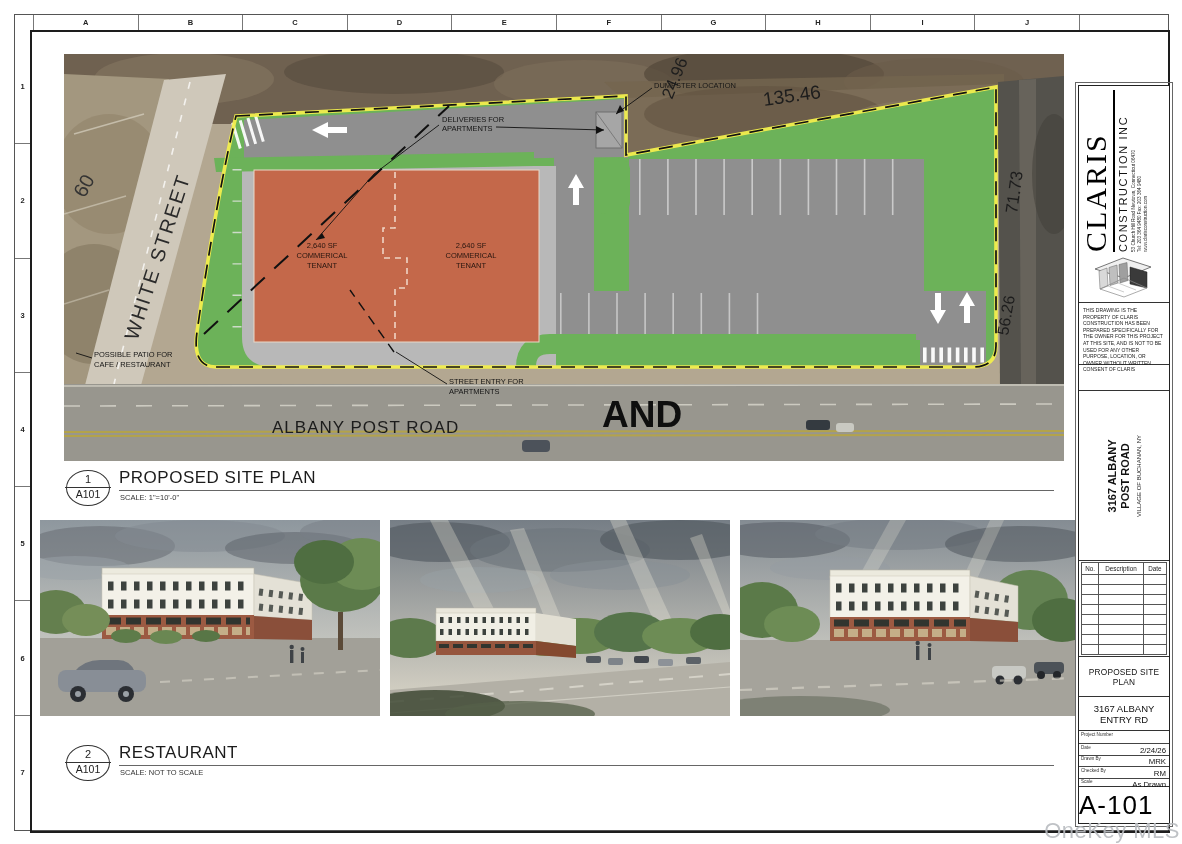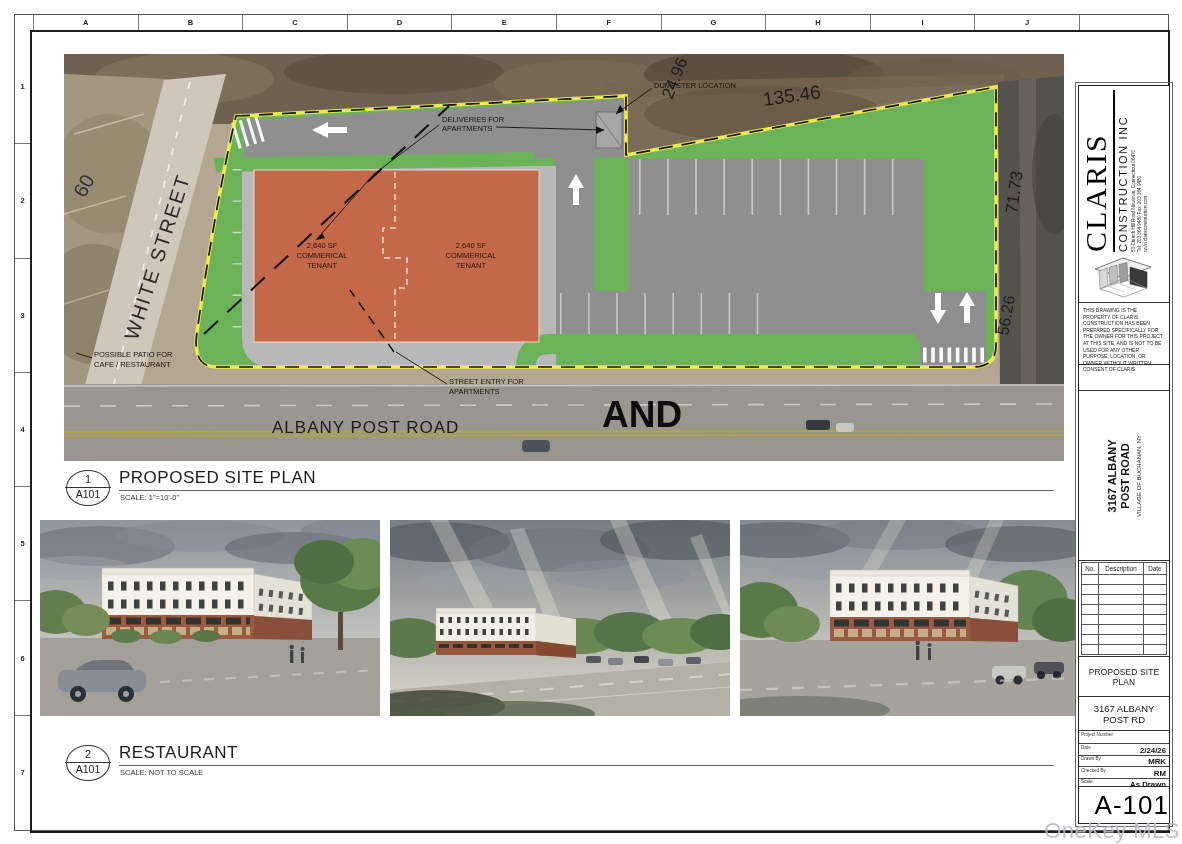--- a/index.html
+++ b/index.html
@@ -44,22 +44,22 @@
   .proj-name{font-size:11px;font-weight:bold;text-align:center;line-height:13px;color:#111;}
   .proj-loc{font-size:6px;text-align:center;margin-top:4px;color:#222;}
   table.rev{border-collapse:collapse;width:86px;margin:1px auto;}
   table.rev th,table.rev td{border:1px solid #555;font-size:6.3px;font-weight:normal;color:#222;
                             height:9px;padding:0 1px;text-align:center;}
   table.rev th{height:11px;}
   .sheet-title{display:flex;align-items:center;justify-content:center;font-size:8.3px;color:#111;letter-spacing:.2px;text-align:center;}
   .proj-rd{display:flex;flex-direction:column;align-items:center;justify-content:center;font-size:9.5px;line-height:11px;color:#111;}
   .fld{position:relative;border-top:1px solid #444;height:10.5px;}
   .fld .lab{position:absolute;left:2px;top:0.5px;font-size:4.6px;color:#333;}
-  .fld .val{position:absolute;right:3px;top:1.5px;font-size:7.8px;font-weight:bold;color:#111;}
-  .sheet-num{display:flex;align-items:center;justify-content:flex-end;font-size:26px;color:#000;letter-spacing:1px;}
+  .fld .val{position:absolute;right:3px;top:1.5px;font-size:7.8px;font-weight:normal;color:#111;}
+  .sheet-num{display:flex;align-items:center;justify-content:flex-start;font-size:26px;color:#000;letter-spacing:1px;}
   .watermark{right:2px;bottom:0px;font-size:22px;color:#b9bcc0;letter-spacing:.5px;opacity:.9;z-index:50;}
 </style>
 </head>
 <body>
 
 <div class="abs frame-outer"></div>
 <div class="abs frame-inner"></div>
 
 <div class="abs grid-top">
   <div class="cell" style="flex:0 0 18px"></div>
@@ -515,21 +515,21 @@
     </tbody>
       </table>
   </div>
 
   <div class="tb-sec sheet-title" style="height:40px;">
     <span>PROPOSED SITE PLAN</span>
   </div>
 
   <div class="tb-sec proj-rd" style="height:34px;">
     <div>3167 ALBANY</div>
-    <div>POST RD</div>
+    <div>ENTRY RD</div>
   </div>
 
   <div class="tb-sec" style="height:56px;border-bottom:1px solid #333;">
     <div class="fld" style="height:12px;border-top:none;">
       <span class="lab">Project Number</span>
     </div>
     <div class="fld">
       <span class="lab">Date</span>
       <span class="val">2/24/26</span>
     </div>

